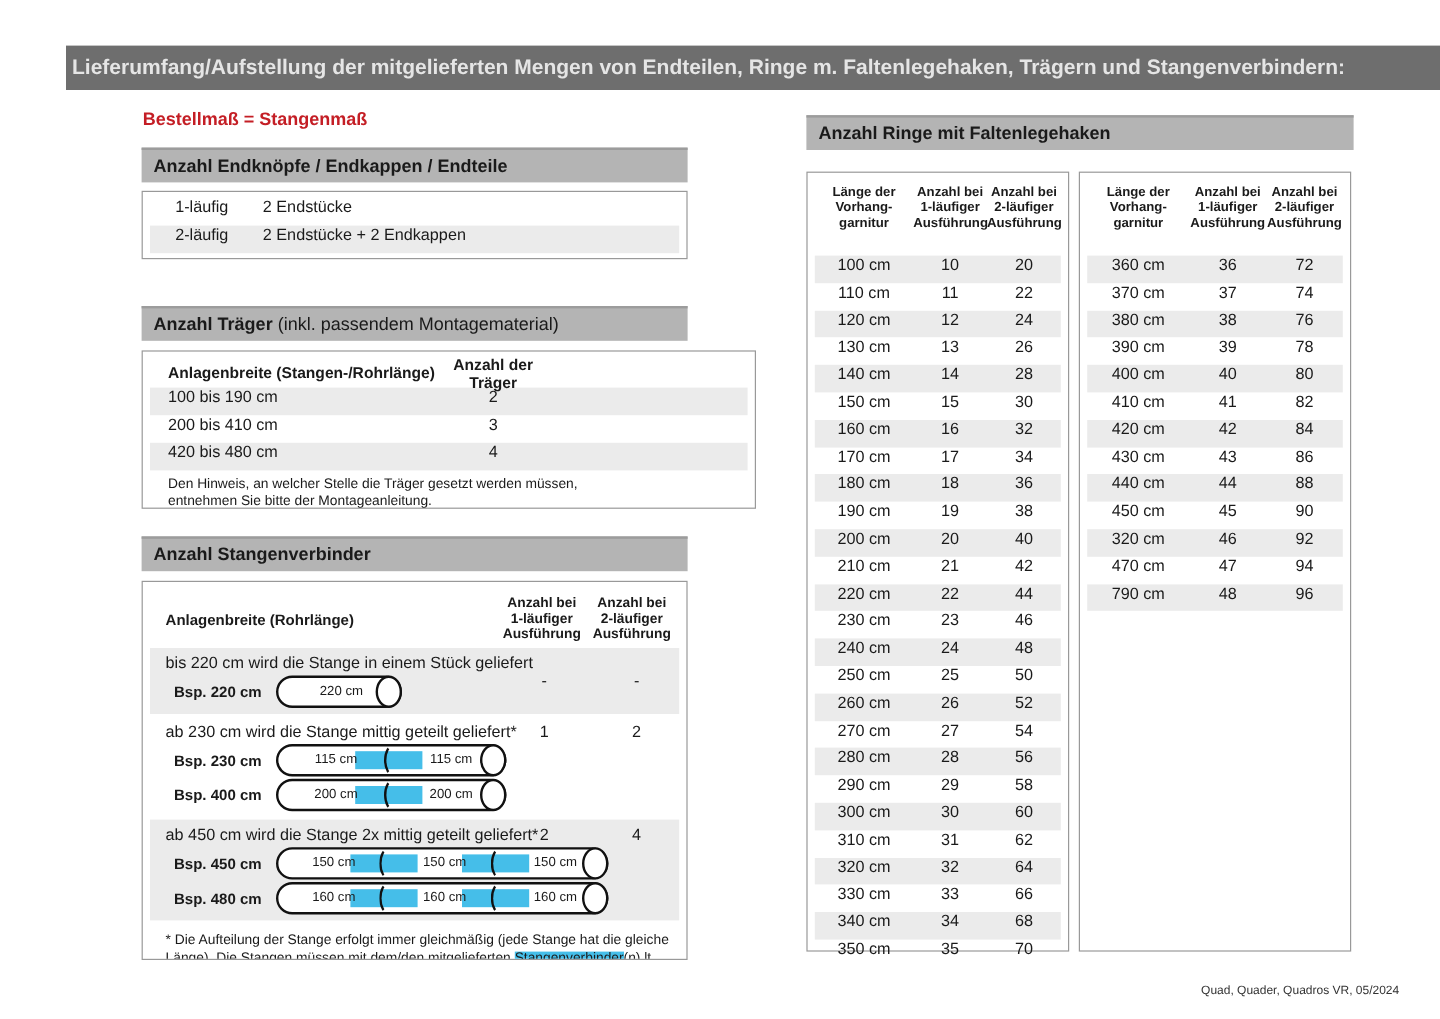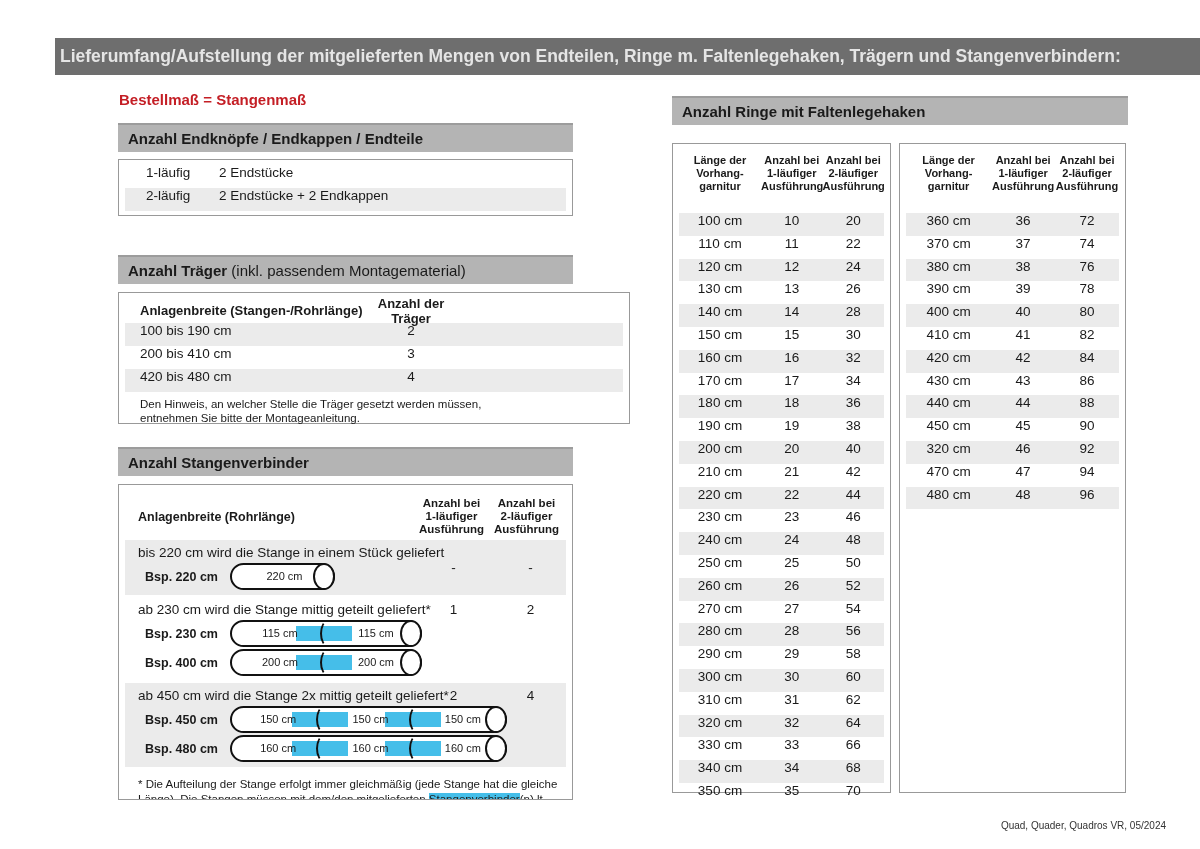--- a/index.html
+++ b/index.html
@@ -402,20 +402,20 @@
         <span class="rcell">320 cm</span>
         <span class="rcell">46</span>
         <span class="rcell">92</span>
       </div>
       <div class="rrow">
         <span class="rcell">470 cm</span>
         <span class="rcell">47</span>
         <span class="rcell">94</span>
       </div>
       <div class="rrow shaded">
-        <span class="rcell">480 cm</span>
+        <span class="rcell">790 cm</span>
         <span class="rcell">48</span>
         <span class="rcell">96</span>
       </div>
     </div>
 </div>
 
 <div class="footer">Quad, Quader, Quadros VR, 05/2024</div>
 
 </body></html>

